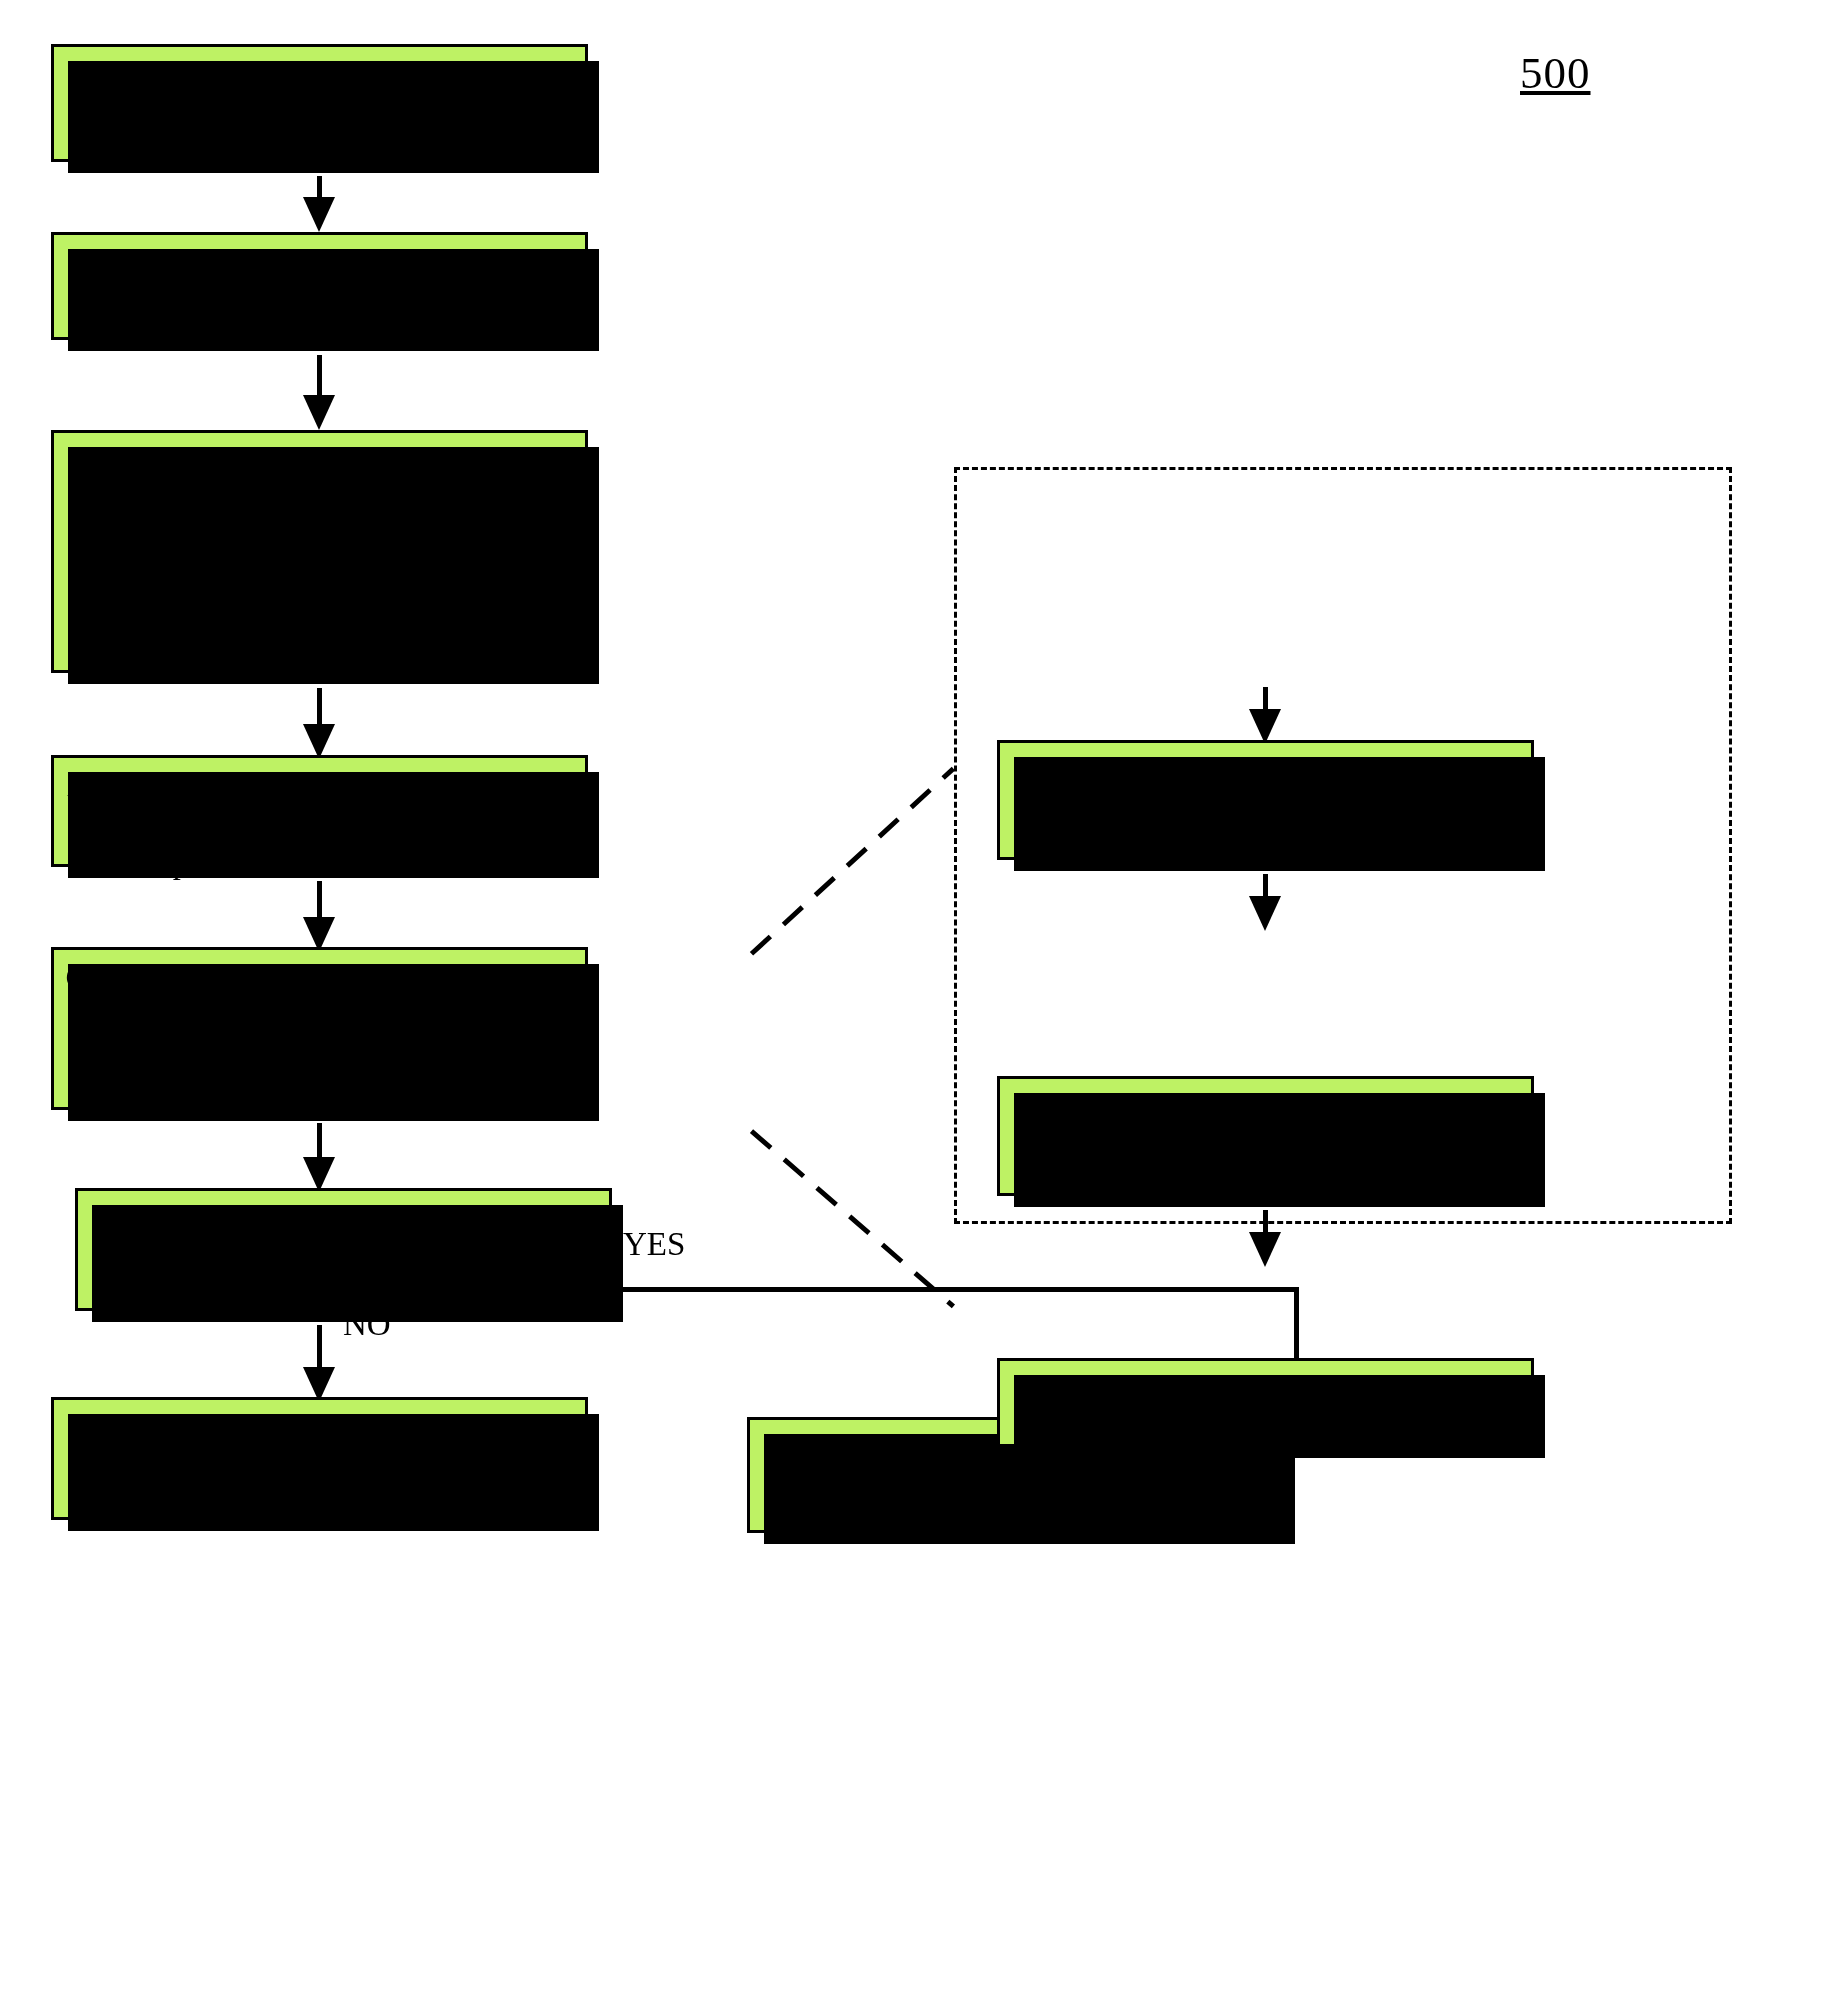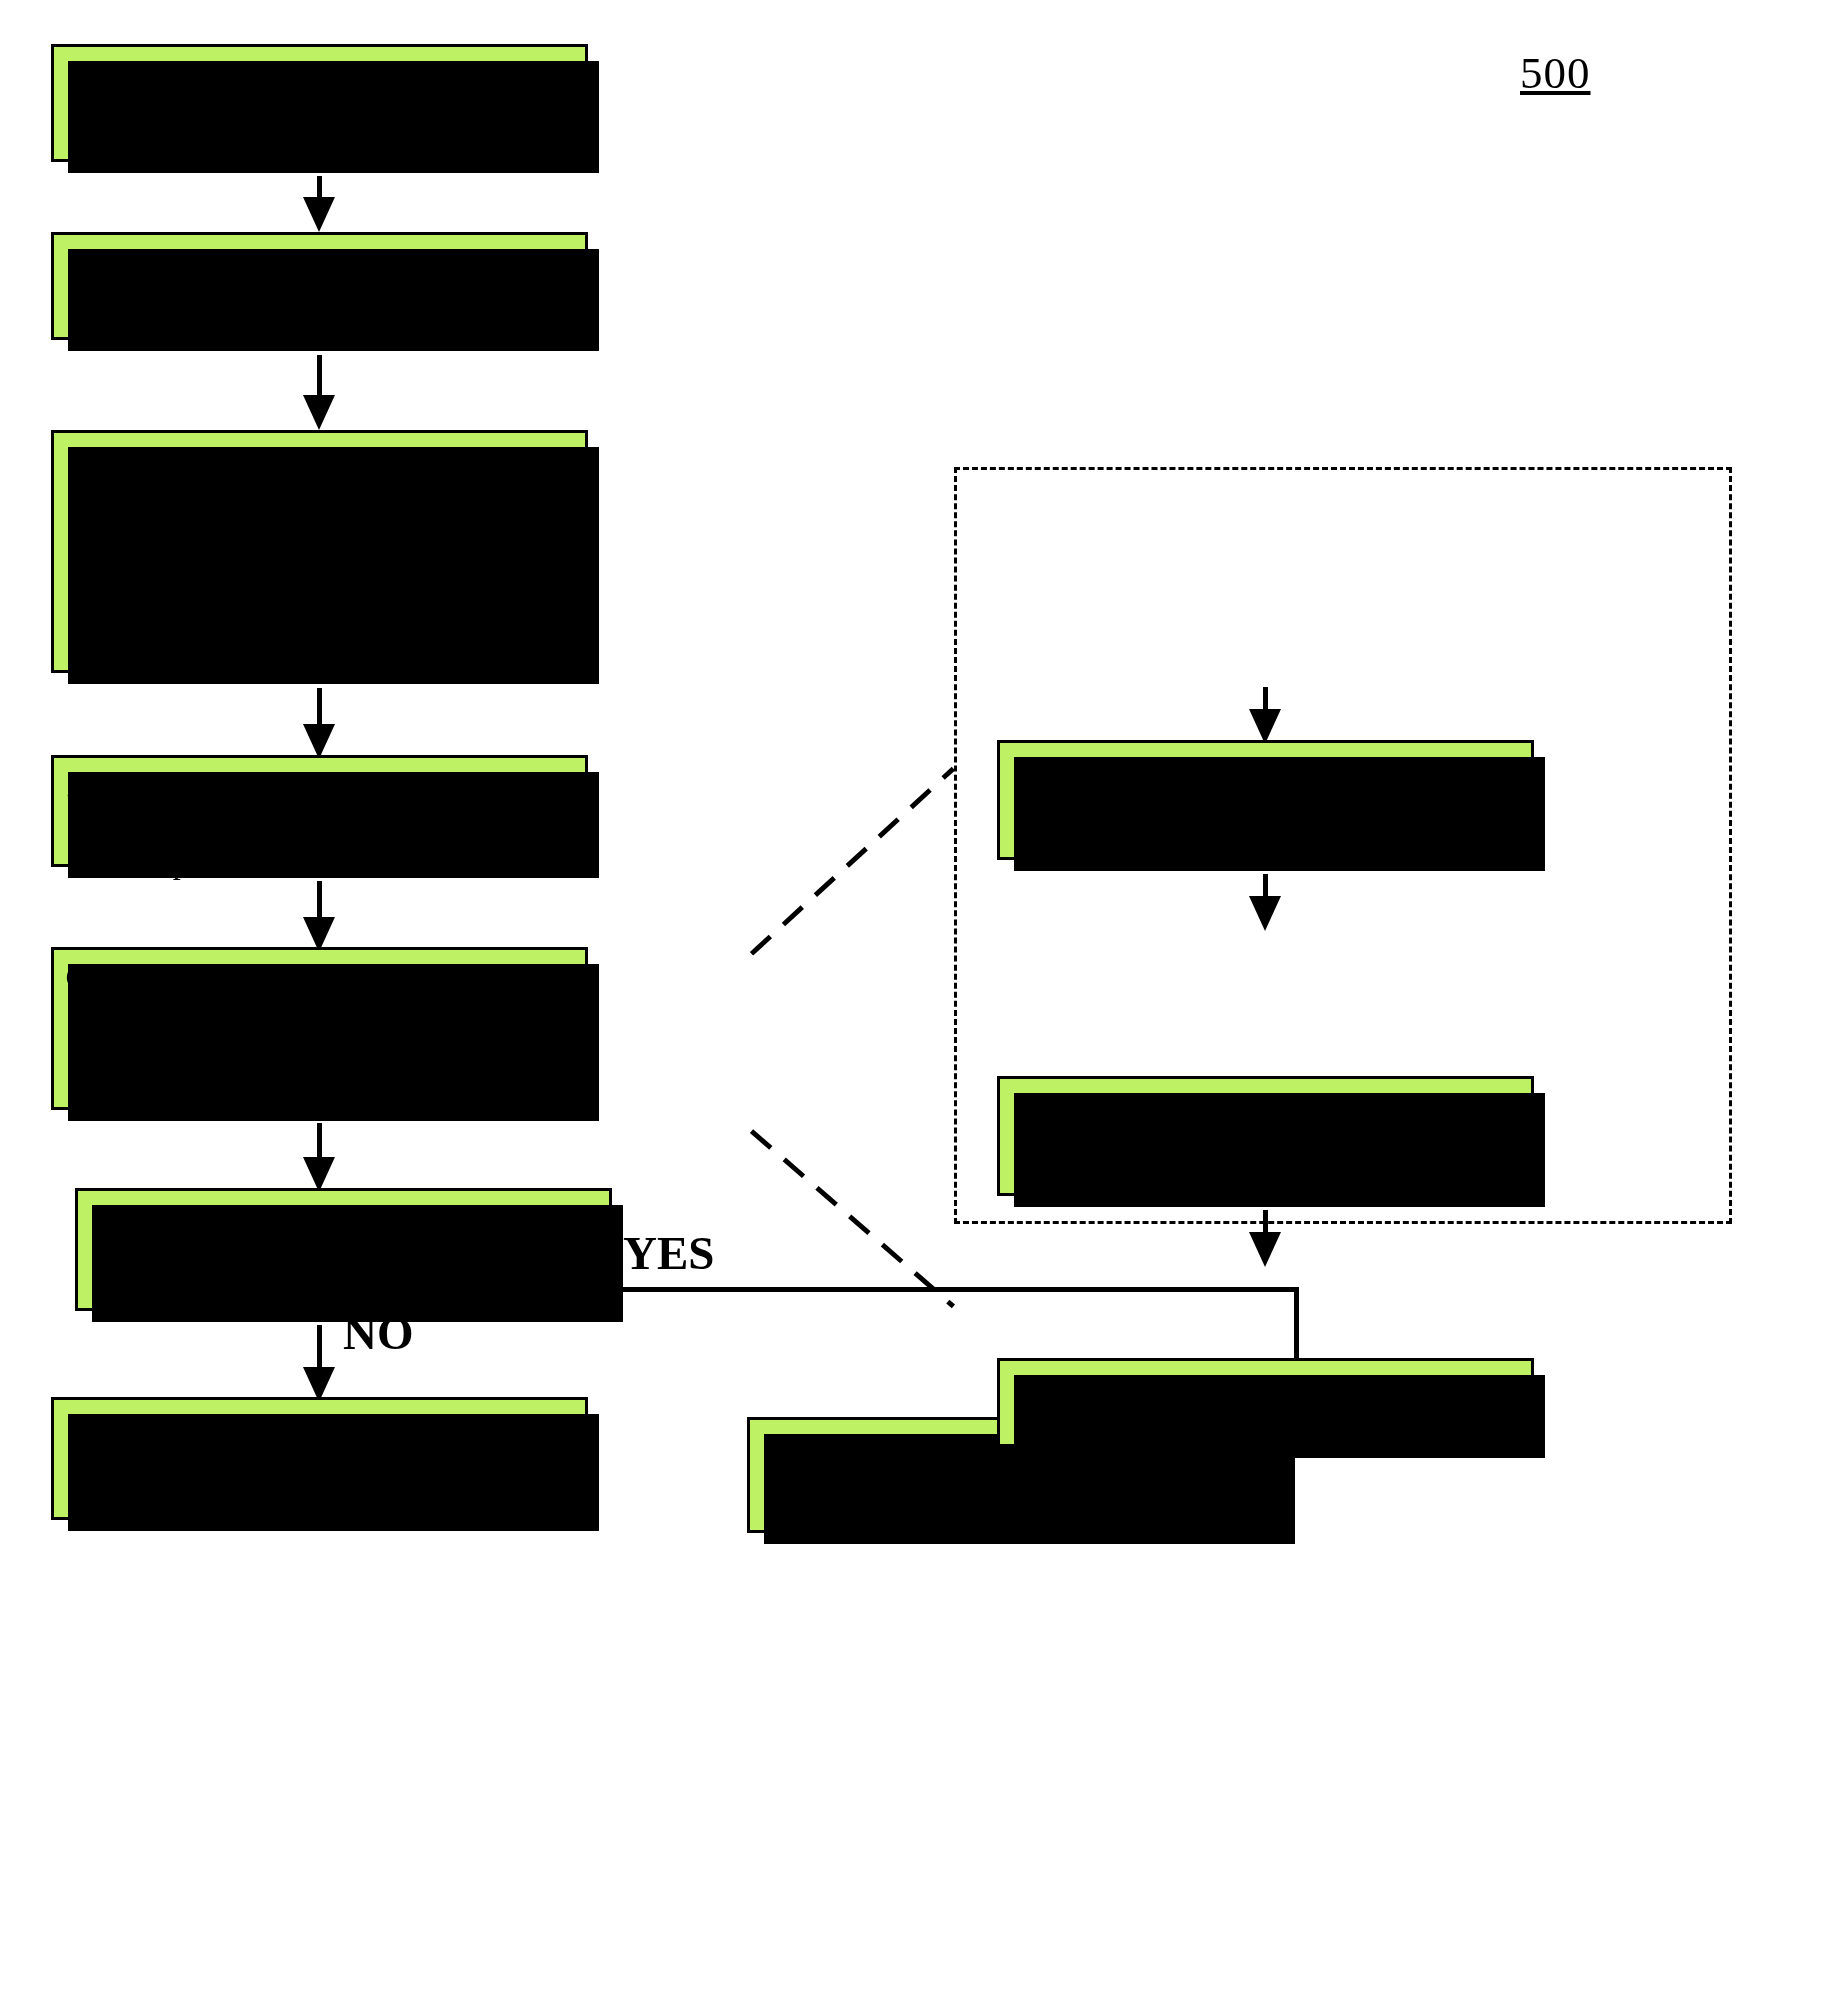--- a/index.html
+++ b/index.html
@@ -93,22 +93,22 @@
     top: 0;
     width: 1829px;
     height: 2008px;
     z-index: 3;
     pointer-events: none;
   }
 
   
   .label-bold {
     position: absolute;
-    font-weight: bold;
-    font-size: 47px;
+    font-weight: normal;
+    font-size: 33px;
     z-index: 6;
     white-space: nowrap;
   }
   .fig-id {
     position: absolute;
     font-weight: normal;
     font-size: 45px;
     text-decoration: underline;
     letter-spacing: 1px;
     z-index: 6;

